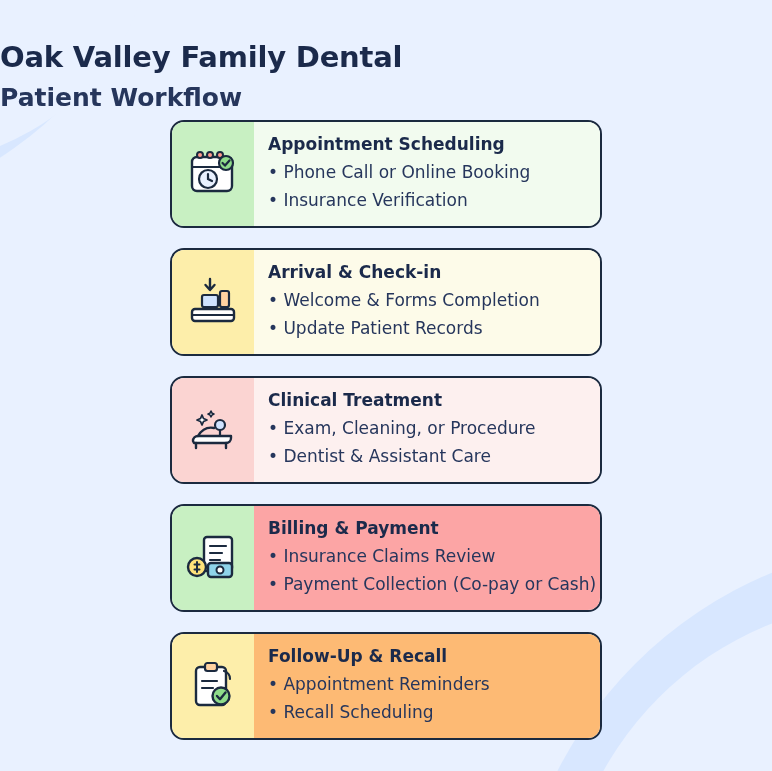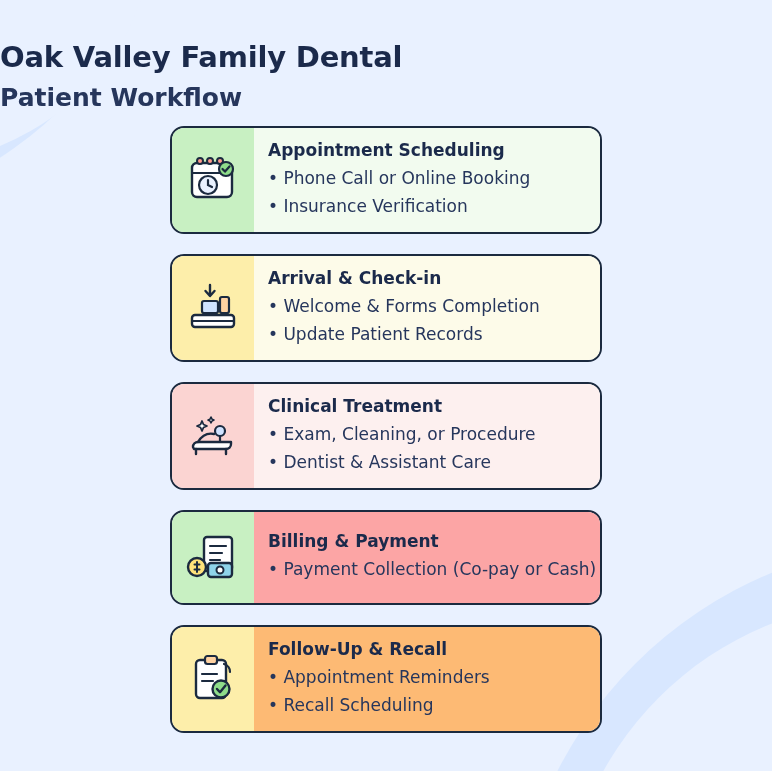--- a/index.html
+++ b/index.html
@@ -61,21 +61,21 @@
   .subtitle {
     margin-top: 9px;
     font-size: 25px;
     font-weight: bold;
     color: #26365c;
   }
 
   .steps {
     position: relative;
     z-index: 3;
-    margin: 14px auto 0 auto;
+    margin: 8px auto 0 auto;
     width: 432px;
     display: flex;
     flex-direction: column;
     gap: 20px;
   }
 
   .step {
     display: flex;
     align-items: stretch;
     border: 2.5px solid #1b2a3f;
@@ -195,20 +195,21 @@
           <line x1="26" y1="24" x2="38" y2="24" stroke="#1b2a3f" stroke-width="2.2" stroke-linecap="round"></line>
           <line x1="26" y1="31" x2="36" y2="31" stroke="#1b2a3f" stroke-width="2.2" stroke-linecap="round"></line>
           <rect x="24" y="34" width="24" height="14" rx="3" fill="#8fd4ea" stroke="#1b2a3f" stroke-width="2.4"></rect>
           <circle cx="36" cy="41" r="3.5" fill="#ffffff" stroke="#1b2a3f" stroke-width="2"></circle>
           <circle cx="13" cy="38" r="9" fill="#ffe27a" stroke="#1b2a3f" stroke-width="2.4"></circle>
           <path d="M13 33 v10 M10.5 35.5 h5 M10.5 40.5 h5" stroke="#1b2a3f" stroke-width="2" stroke-linecap="round"></path>
         </svg>
       </div>
       <div class="text-cell" style="background: #fca5a5;">
         <div class="step-title">Billing &amp; Payment</div>
+        <div class="bullet">• Insurance Claims Review</div>
         <div class="bullet">• Payment Collection (Co-pay or Cash)</div>
       </div>
     </div>
 
     <div class="step">
       <div class="icon-cell" style="background: rgb(253, 238, 170);">
         <svg width="58" height="58" viewBox="0 0 58 58">
           <rect x="12" y="10" width="30" height="38" rx="4" fill="#ffffff" stroke="#1b2a3f" stroke-width="2.4"></rect>
           <rect x="21" y="6" width="12" height="8" rx="2.5" fill="#ffd2a1" stroke="#1b2a3f" stroke-width="2.2"></rect>
           <line x1="18" y1="24" x2="33" y2="24" stroke="#1b2a3f" stroke-width="2.2" stroke-linecap="round"></line>

